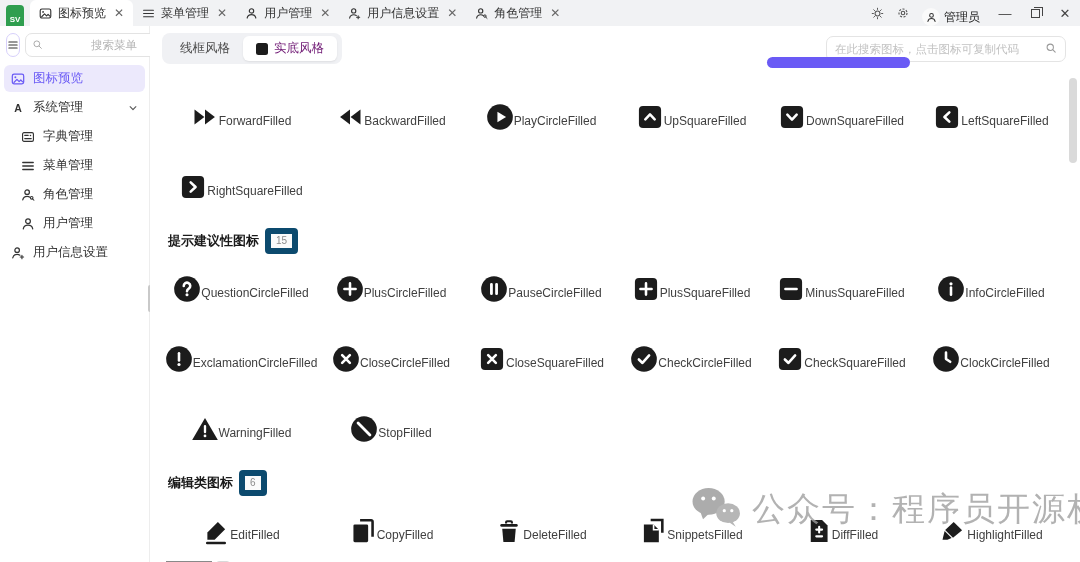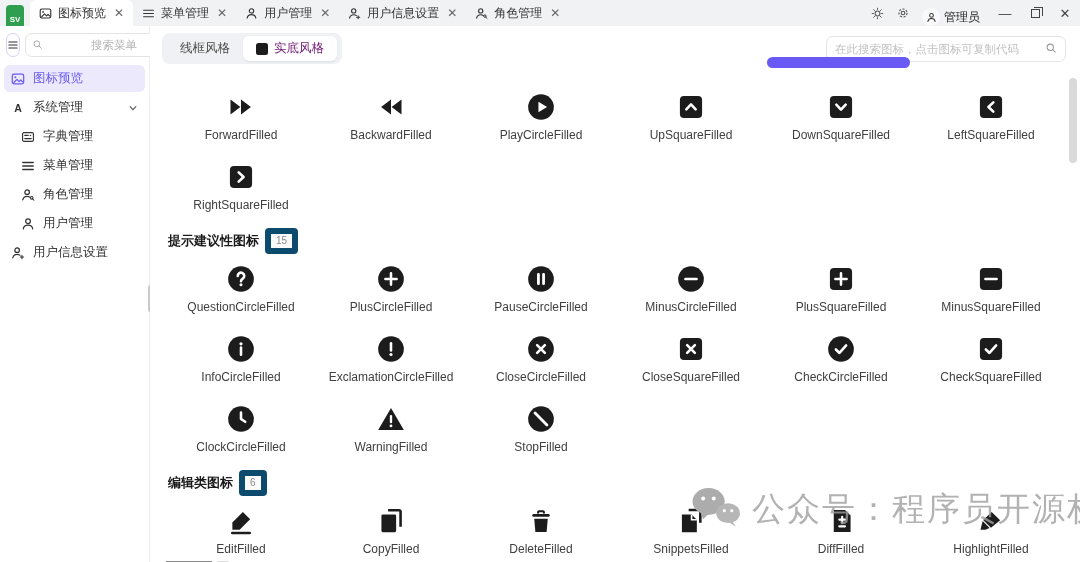--- a/index.html
+++ b/index.html
@@ -51,21 +51,21 @@
   .icon-search { width:240px; height:26px; border:1px solid #e4e4e4; border-radius:7px; display:flex; align-items:center; padding:8px 8px; gap:6px; color:#999; }
   .icon-search input { flex:1; border:none; outline:none; font-size:11.5px; font-family:inherit; color:#333; min-width:0; }
   .icon-search input::placeholder { color:#c2c2c2; }
   .purple-sliver { position:absolute; left:617px; top:31px; width:143px; height:11px; background:#6a5af5; border-radius:6px; }
 
   .icon-grid { padding:14px 0 0 16px; }
   .sec-header { display:flex; align-items:center; gap:6px; margin:10px 0 4px 2px; height:18px; }
   .sec-title { font-size:13px; font-weight:bold; color:#1a1a1a; }
   .sec-badge { font-size:10px; color:#8a8a8a; background:#fafafa; border:6px solid #0c4a6e; border-radius:4px; padding:1px 5px; line-height:12px; }
   .sec-grid { display:flex; flex-wrap:wrap; }
-  .icon-cell { width:150px; height:70px; display:flex; flex-direction:column; align-items:center; justify-content:center; cursor:pointer; }
+  .icon-cell { width:150px; height:70px; display:flex; flex-direction:row; align-items:center; justify-content:center; cursor:pointer; }
   .icon-cell .glyph { width:28px; height:28px; display:flex; align-items:center; justify-content:center; }
   .icon-cell .iname { margin-top:7px; font-size:12px; color:#404040; }
 
   .v-thumb { position:absolute; right:3px; top:52px; width:8px; height:85px; background:#dadada; border-radius:4px; }
   .watermark { position:absolute; left:540px; top:460px; display:flex; align-items:center; gap:10px; pointer-events:none; }
   .wm-text { font-size:33px; color:#9f9f9f; opacity:.8; letter-spacing:2px; white-space:nowrap; }
   .cutoff { position:absolute; left:16px; bottom:0; height:5px; width:70px; overflow:hidden; opacity:.55; }
   .cutoff i { display:inline-block; width:46px; height:10px; background:#2a2a2a; margin-right:4px; }
   .cutoff b { display:inline-block; width:14px; height:10px; border:1px solid #bbb; border-radius:3px; background:#fafafa; }
 </style>
@@ -377,29 +377,20 @@
                 <svg width="28" height="28" viewBox="0 0 24 24">
                   <circle cx="12" cy="12" r="11" fill="#1C1C1C"></circle>
                   <path d="M9.8 8 V16 M14.2 8 V16" stroke="#fff" stroke-width="2.4" stroke-linecap="round"></path>
                 </svg>
               </span>
       <span class="iname">PauseCircleFilled</span>
             </div>
             <div class="icon-cell">
               <span class="glyph">
                 <svg width="28" height="28" viewBox="0 0 24 24">
-                  <circle cx="12" cy="12" r="11" fill="#1C1C1C"></circle>
-                  <path d="M7.2 12 H16.8" stroke="#fff" stroke-width="2.2" fill="none" stroke-linecap="round" stroke-linejoin="round"></path>
-                </svg>
-              </span>
-      <span class="iname">MinusCircleFilled</span>
-            </div>
-            <div class="icon-cell">
-              <span class="glyph">
-                <svg width="28" height="28" viewBox="0 0 24 24">
                   <rect x="2.5" y="2.5" width="19" height="19" rx="3.5" fill="#1C1C1C"></rect>
                   <path d="M12 7.2 V16.8 M7.2 12 H16.8" stroke="#fff" stroke-width="2.2" fill="none" stroke-linecap="round" stroke-linejoin="round"></path>
                 </svg>
               </span>
       <span class="iname">PlusSquareFilled</span>
             </div>
             <div class="icon-cell">
               <span class="glyph">
                 <svg width="28" height="28" viewBox="0 0 24 24">
                   <rect x="2.5" y="2.5" width="19" height="19" rx="3.5" fill="#1C1C1C"></rect>

